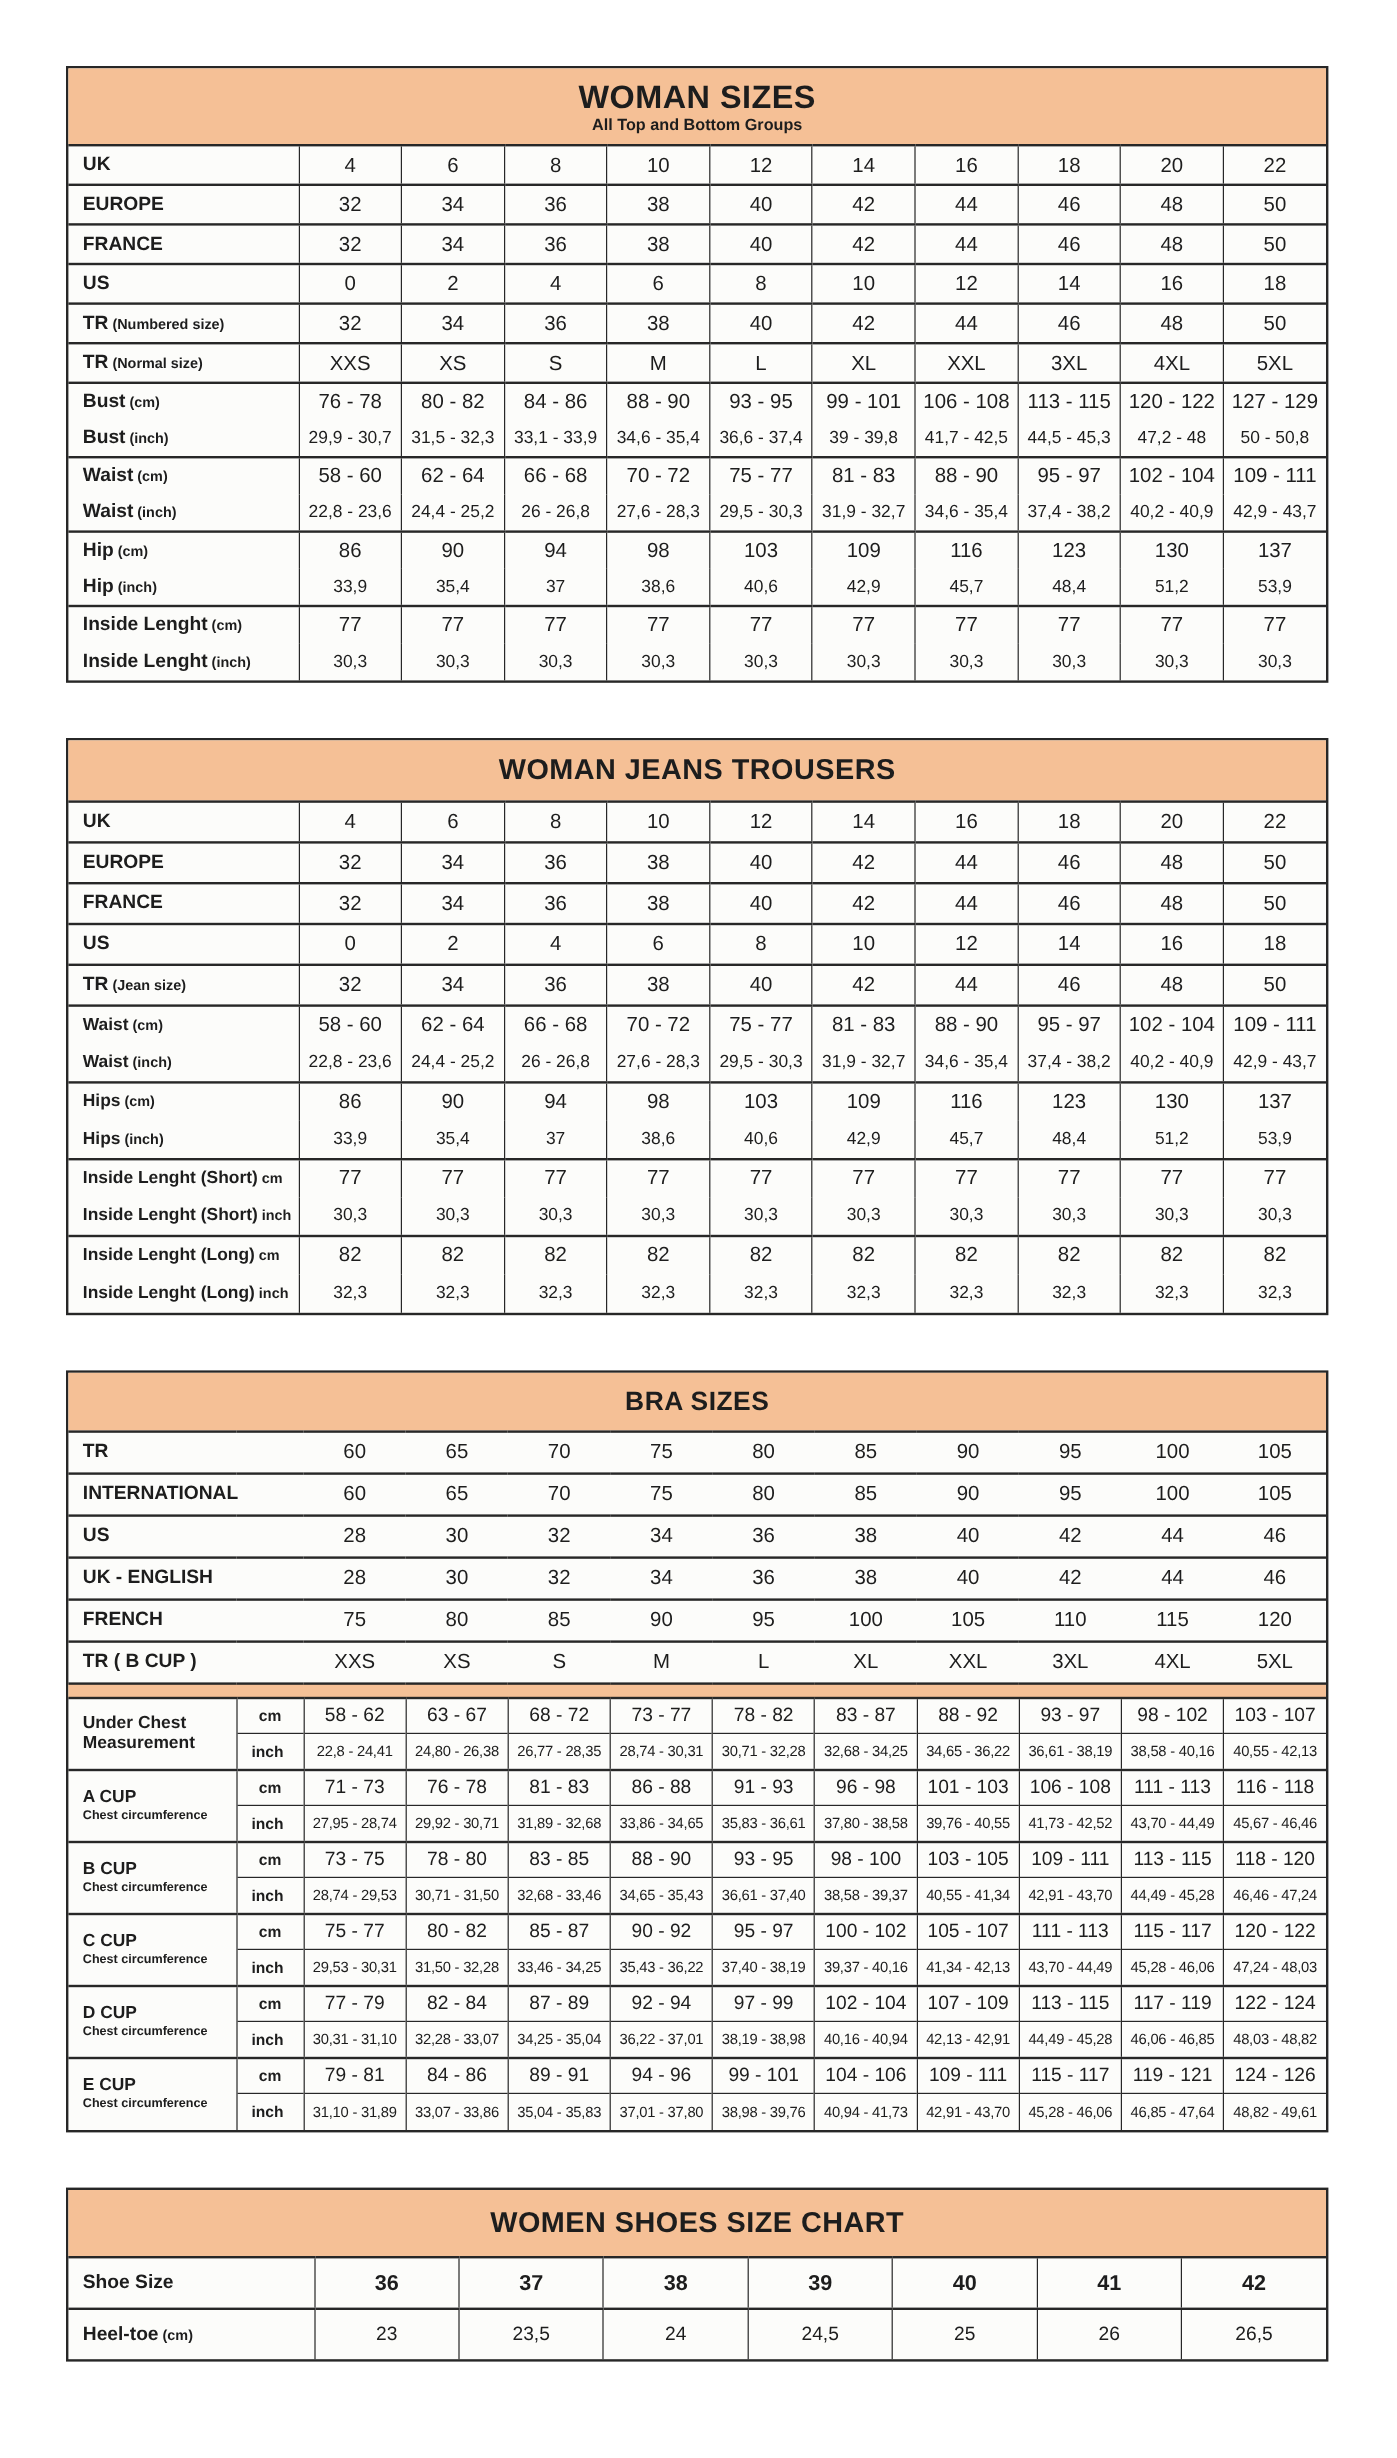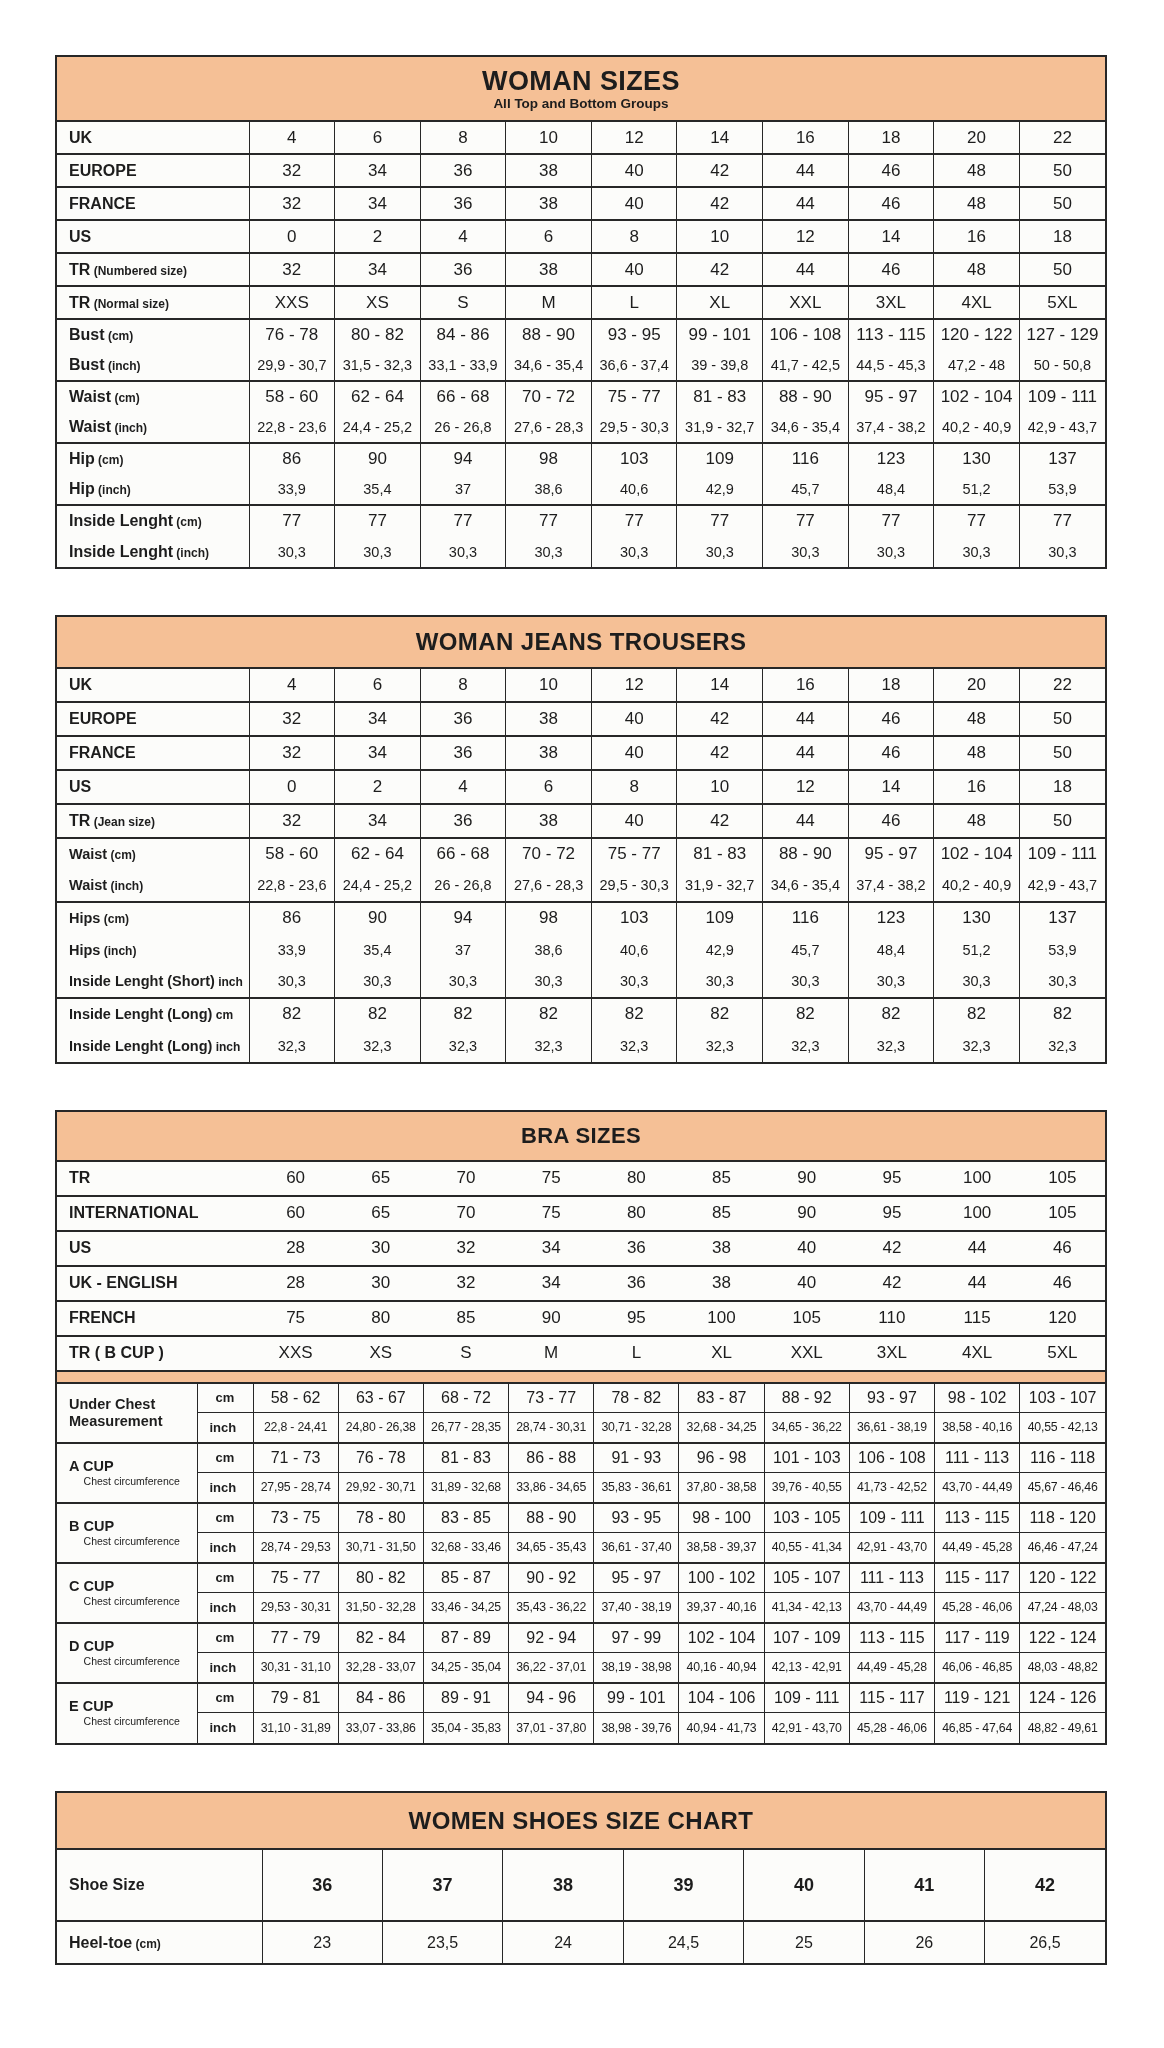--- a/index.html
+++ b/index.html
@@ -37,39 +37,39 @@
   tr.m2 td.unit{border-left:1.5px solid var(--line);}
   tr.plain td{border-left:none;}
   td.spacer{background:var(--accent);height:12px;padding:0;border-left:none;}
 
   .lb{font-weight:700;font-size:16px;}
   .nt{font-weight:700;font-size:12px;}
   .t-jeans tr.p1 .lb,.t-jeans tr.p2 .lb{font-size:14.5px;}
   .rlabel{white-space:nowrap;overflow:hidden;}
   .mlabel{padding-left:10px;}
   .mlabel .lb{font-size:14.5px;display:block;line-height:1.15;}
-  .mlabel .subl{font-size:10.5px;font-weight:400;line-height:1.1;margin-top:1px;text-align:center;}
+  .mlabel .subl{font-size:10.5px;font-weight:700;line-height:1.1;margin-top:1px;}
   .unit{font-weight:700;font-size:13px;text-align:center;padding-left:2px;}
 
   .val{font-size:17px;font-weight:400;}
   tr.p2 .val{font-size:14.5px;}
   .t-bra tr.m1 .val{font-size:16px;}
   .t-bra tr.m2 .val{font-size:12.3px;letter-spacing:-.2px;}
   .t-bra tr.plain .val{font-size:17px;}
   .t-shoes tr.strong .val{font-weight:700;font-size:18px;}
   .t-shoes .val{font-size:16px;}
 
   .t-woman tr.single td{height:33px;}
   .t-woman tr.p1 td,.t-woman tr.p2 td{height:31px;}
   .t-jeans tr.single td{height:34px;}
   .t-jeans tr.p1 td,.t-jeans tr.p2 td{height:32px;}
   .t-bra tr.plain td{height:35px;}
   .t-bra tr.m1 td,.t-bra tr.m2 td{height:30px;}
   .t-shoes td{height:42px;}
-  .t-shoes tr.strong td{height:72px;}
+  .t-shoes tr.strong td{height:43px;}
 
   .c-label{width:192px;}
   .c-blabel{width:140px;}
   .c-unit{width:56px;}
   .c-slabel{width:205px;}
 </style>
 </head>
 <body>
 
 <div class="page">
@@ -391,20 +391,33 @@
             <td class="val">33,9</td>
             <td class="val">35,4</td>
             <td class="val">37</td>
             <td class="val">38,6</td>
             <td class="val">40,6</td>
             <td class="val">42,9</td>
             <td class="val">45,7</td>
             <td class="val">48,4</td>
             <td class="val">51,2</td>
             <td class="val">53,9</td>
+          </tr>
+          <tr class="sec p1">
+            <td class="rlabel"><span class="lb">Inside Lenght (Short)</span><span class="nt"> cm</span></td>
+            <td class="val">77</td>
+            <td class="val">77</td>
+            <td class="val">77</td>
+            <td class="val">77</td>
+            <td class="val">77</td>
+            <td class="val">77</td>
+            <td class="val">77</td>
+            <td class="val">77</td>
+            <td class="val">77</td>
+            <td class="val">77</td>
           </tr>
           <tr class="p2">
             <td class="rlabel"><span class="lb">Inside Lenght (Short)</span><span class="nt"> inch</span></td>
             <td class="val">30,3</td>
             <td class="val">30,3</td>
             <td class="val">30,3</td>
             <td class="val">30,3</td>
             <td class="val">30,3</td>
             <td class="val">30,3</td>
             <td class="val">30,3</td>

